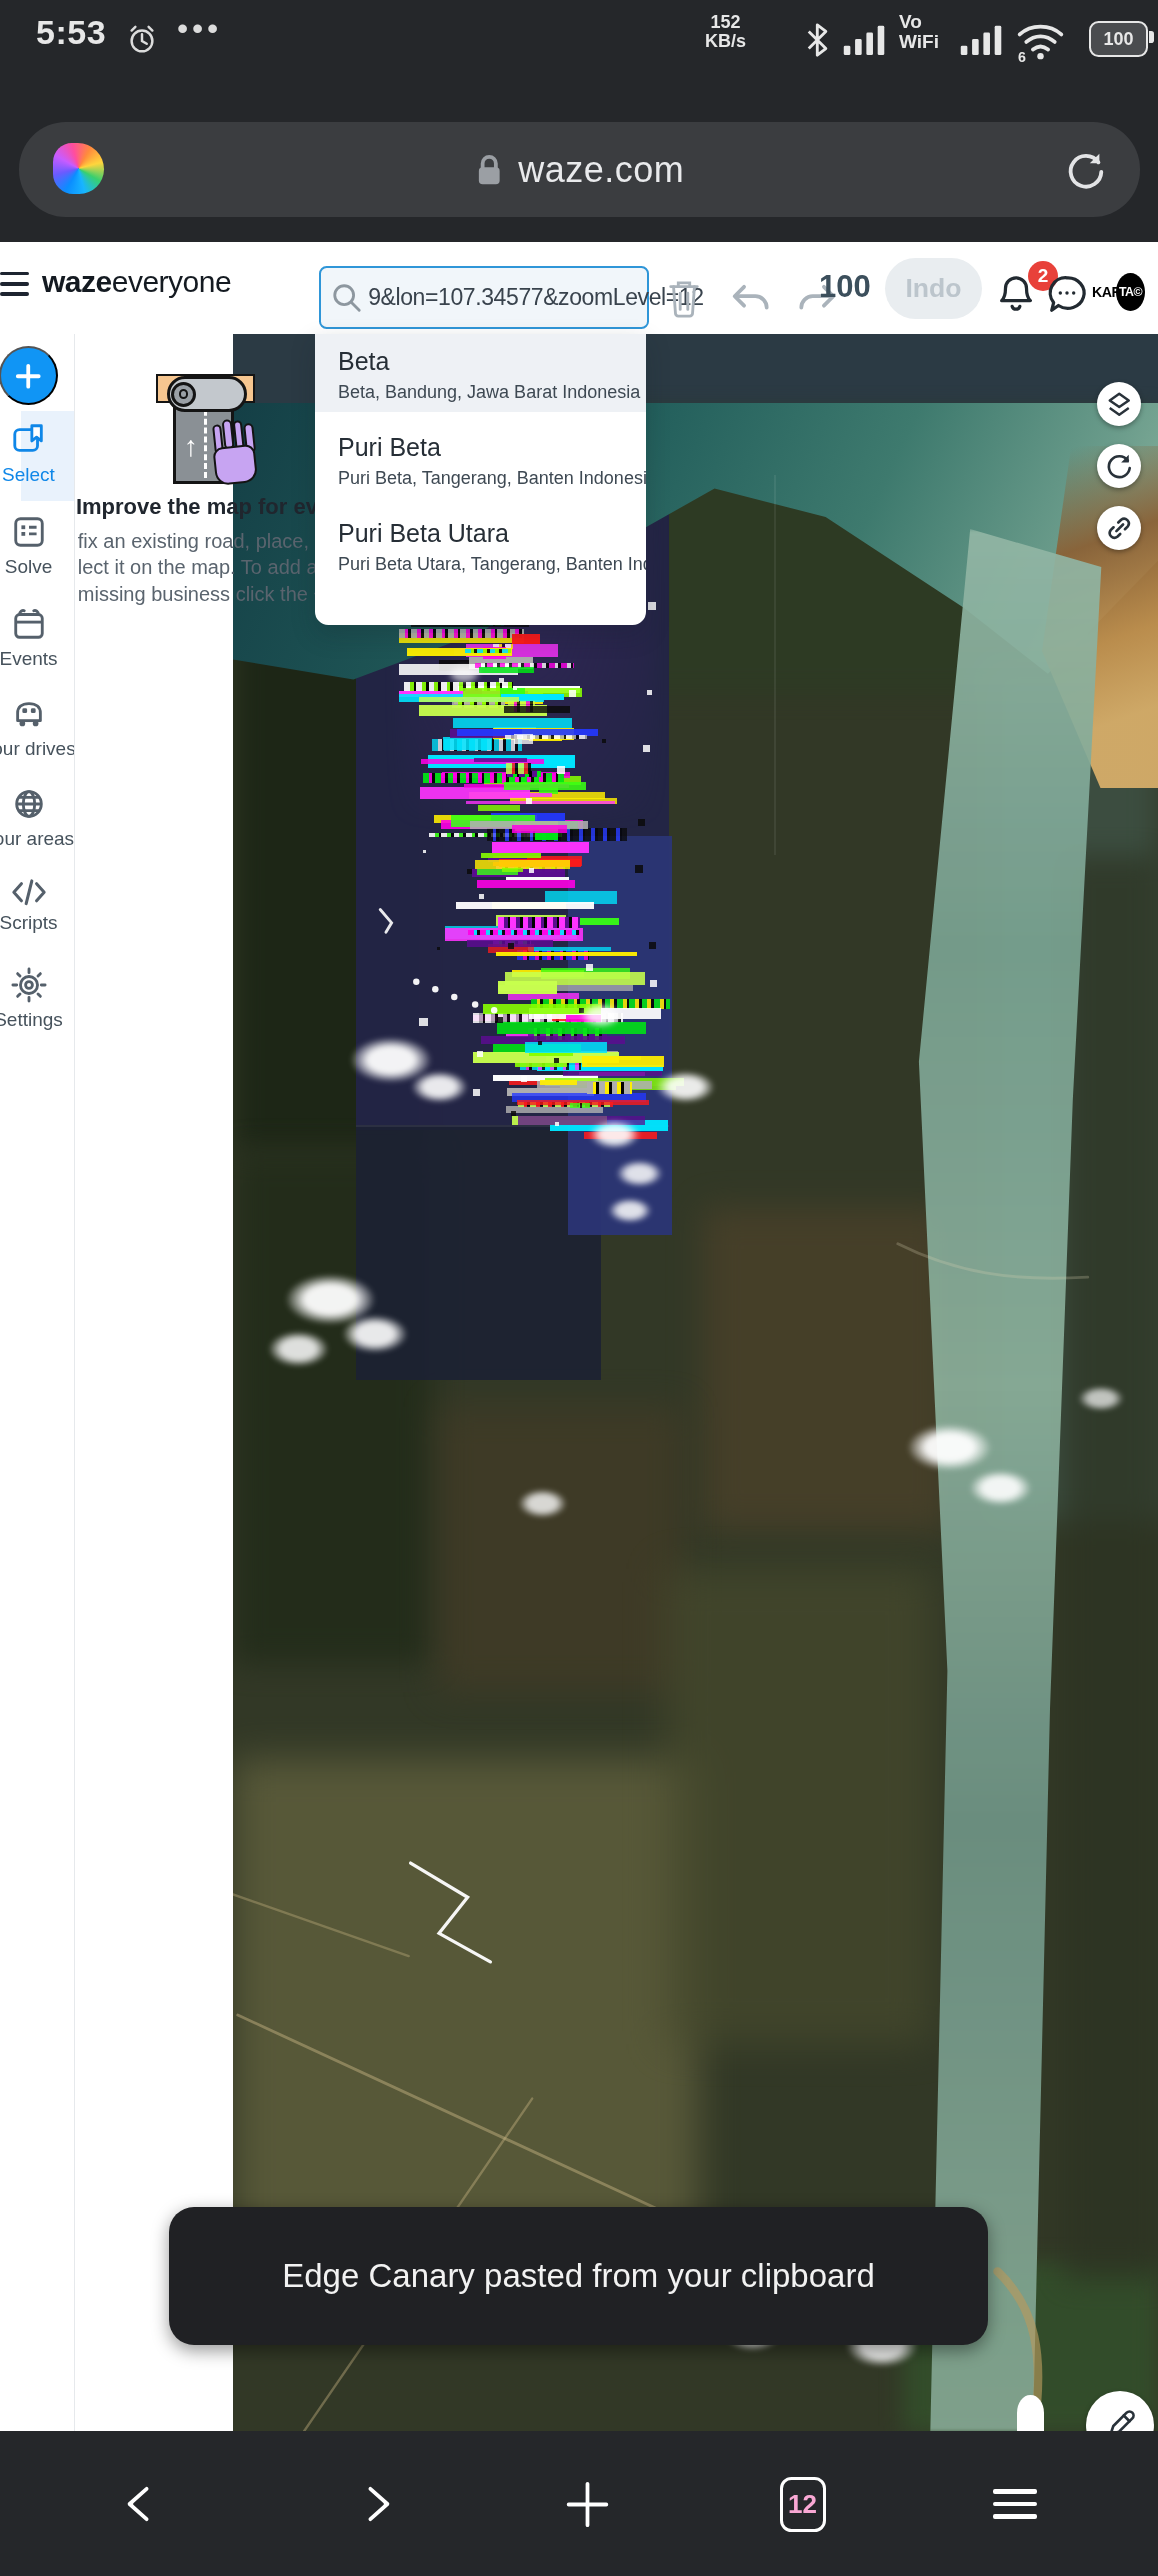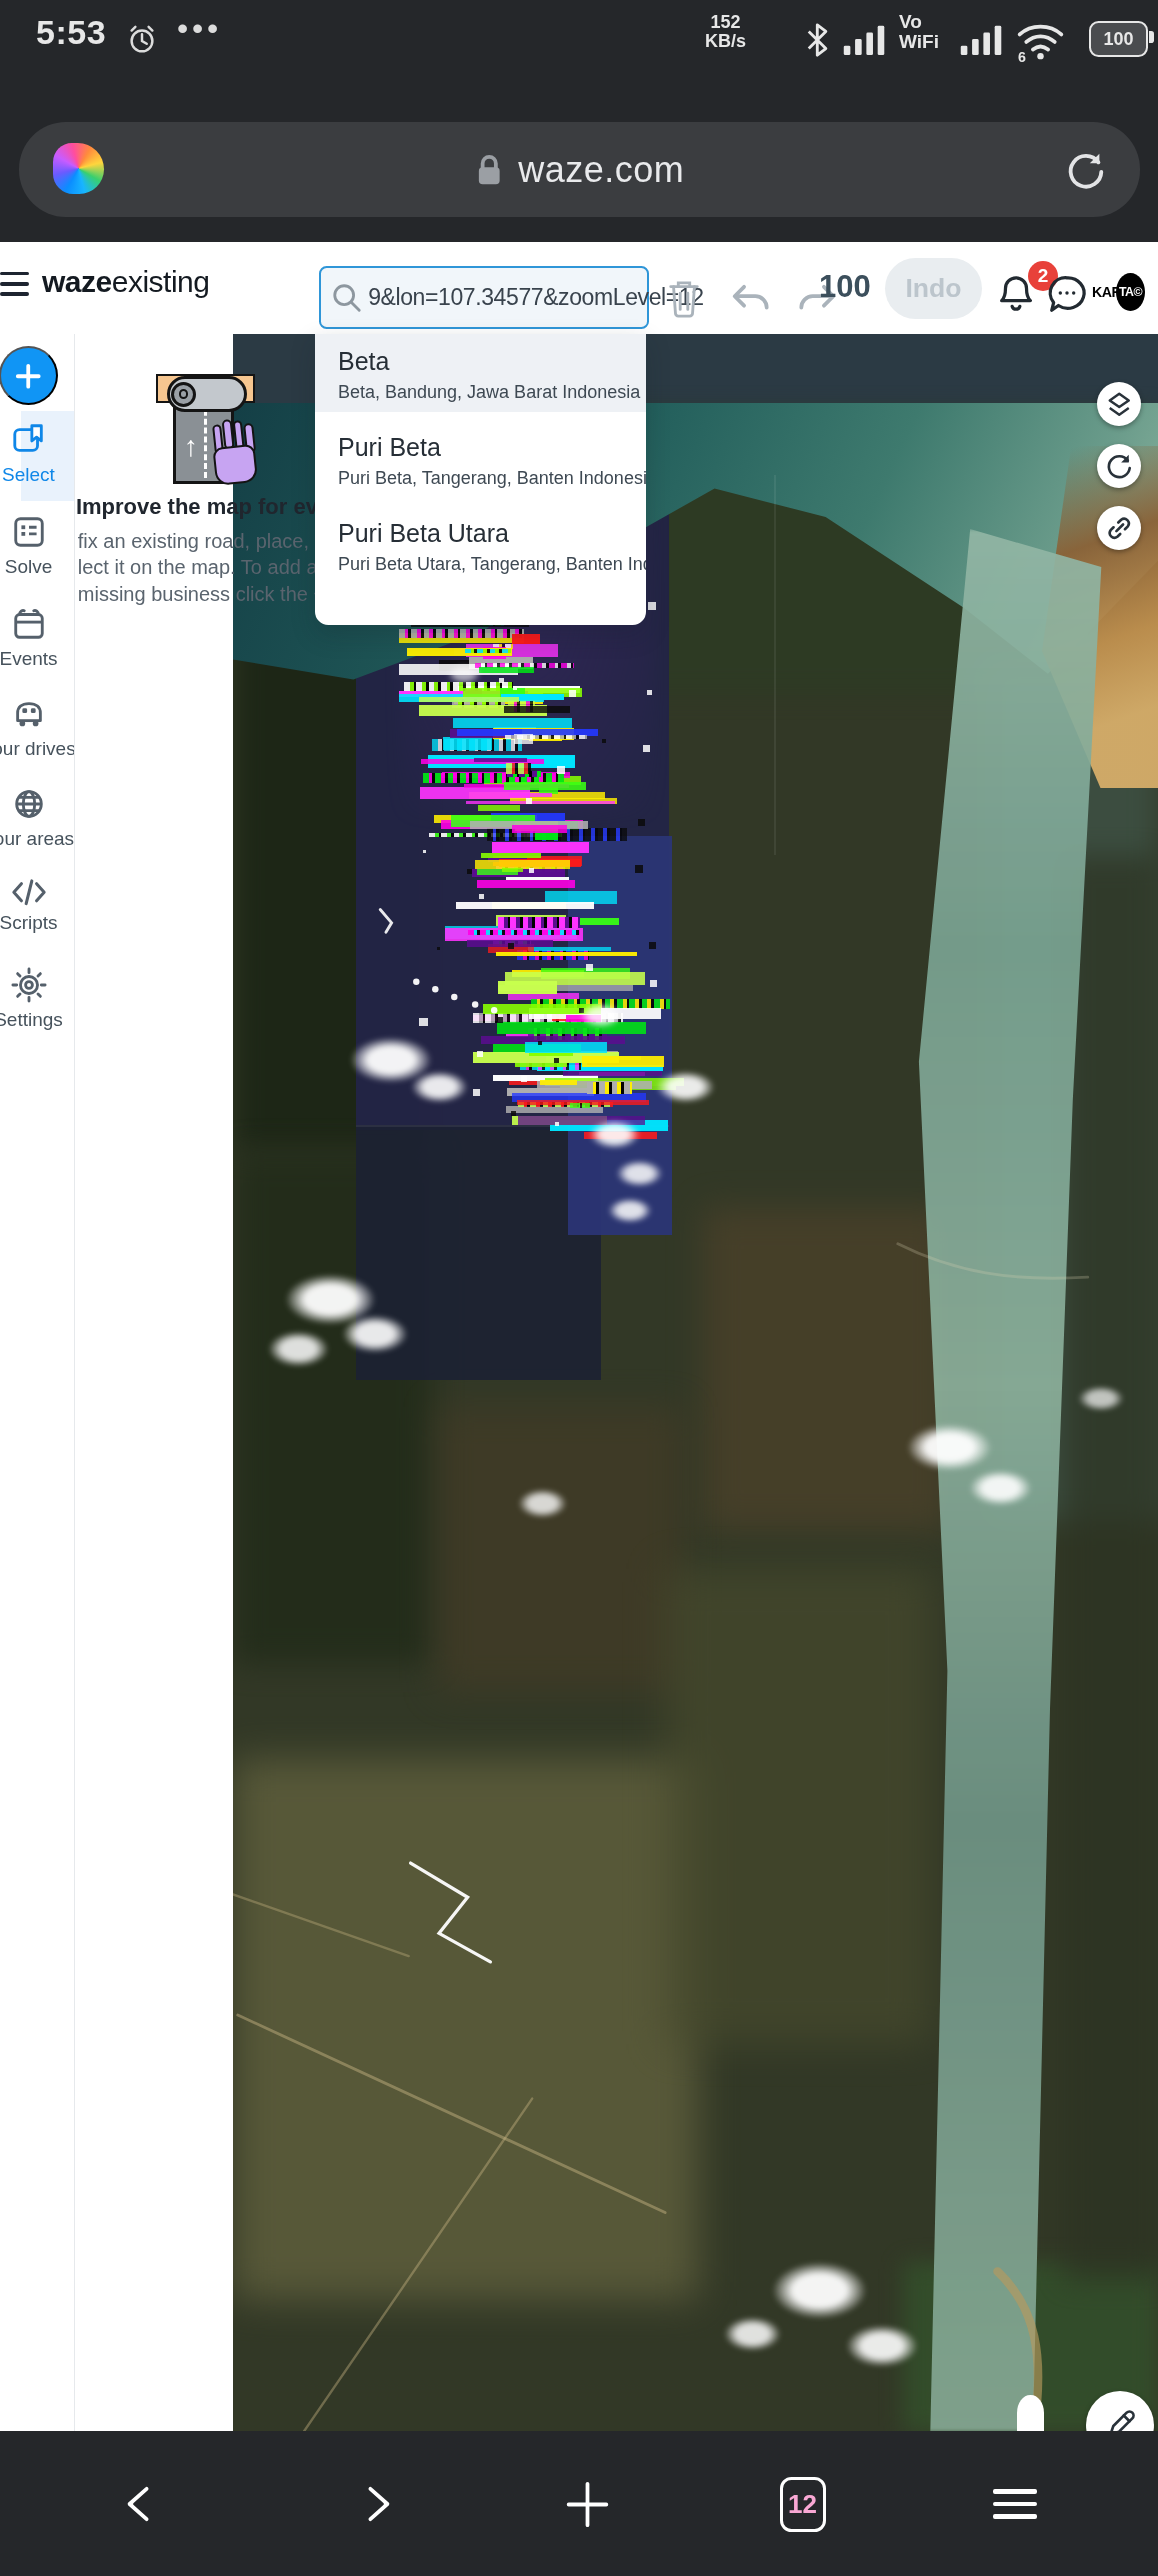--- a/index.html
+++ b/index.html
@@ -197,21 +197,21 @@
       </svg>
     </div>
   </div>
 
   <div class="abs wme-header">
     <div class="abs hamburger">
         <div></div>
         <div></div>
         <div></div>
       </div>
-    <div class="abs wme-logo"><span class="b">waze</span><span class="l">existing</span></div>
+    <div class="abs wme-logo"><span class="b">waze</span><span class="l">everyone</span></div>
 
     <div class="abs search-box">
       <svg class="q" width="32" height="32" viewBox="0 0 34 34">
         <circle cx="14" cy="14" r="10" stroke="#8d979f" stroke-width="3" fill="none"></circle>
         <path d="M21.5 21.5L30 30" stroke="#8d979f" stroke-width="3" stroke-linecap="round"></path>
       </svg>
       <span class="search-val">9&amp;lon=107.34577&amp;zoomLevel=12</span>
       <span class="caret"></span>
     </div>
 
@@ -673,20 +673,23 @@
     <div class="dd-row">
       <div class="dd-title" style="margin-top:9.5px">Puri Beta</div>
       <div class="dd-sub">Puri Beta, Tangerang, Banten Indonesia</div>
     </div>
     <div class="dd-row">
       <div class="dd-title" style="margin-top:9.5px">Puri Beta Utara</div>
       <div class="dd-sub">Puri Beta Utara, Tangerang, Banten Indo…</div>
     </div>
   </div>
 
+  <div class="abs toast">
+    <span>Edge Canary pasted from your clipboard</span>
+  </div>
 
   <div class="abs bottom-nav">
     <button class="bn-btn">
       <svg width="53" height="46" viewBox="0 0 56 48">
         <path d="M26 8L8 24l18 16M8 24h2" stroke="#fff" stroke-width="4" fill="none" stroke-linecap="round" stroke-linejoin="round"></path>
       </svg>
     </button>
     <button class="bn-btn">
       <svg width="53" height="46" viewBox="0 0 56 48">
         <path d="M30 8l18 16-18 16M48 24h-2" stroke="#fff" stroke-width="4" fill="none" stroke-linecap="round" stroke-linejoin="round"></path>

